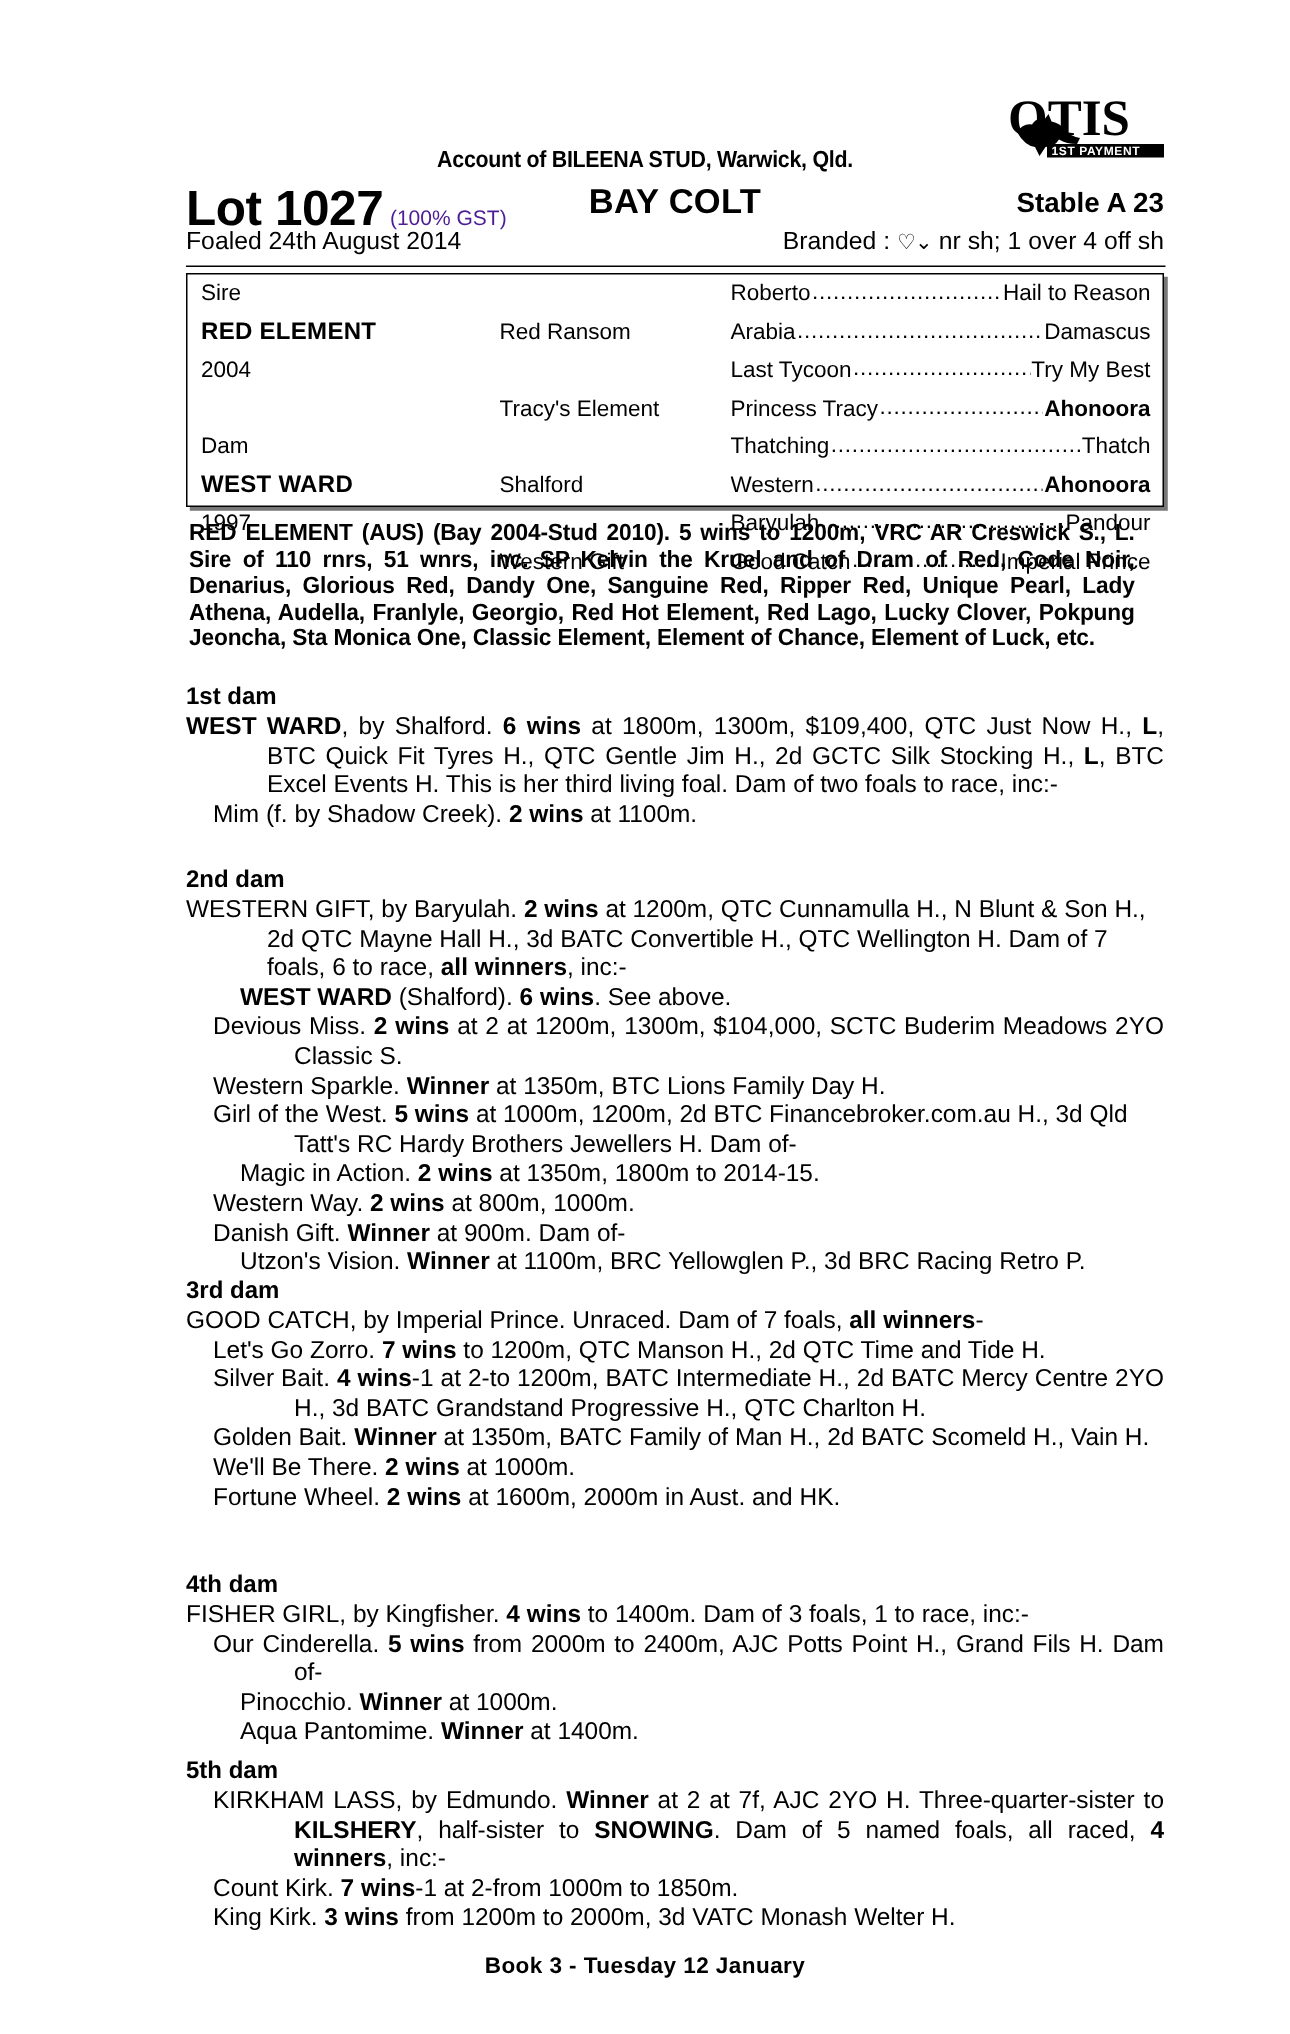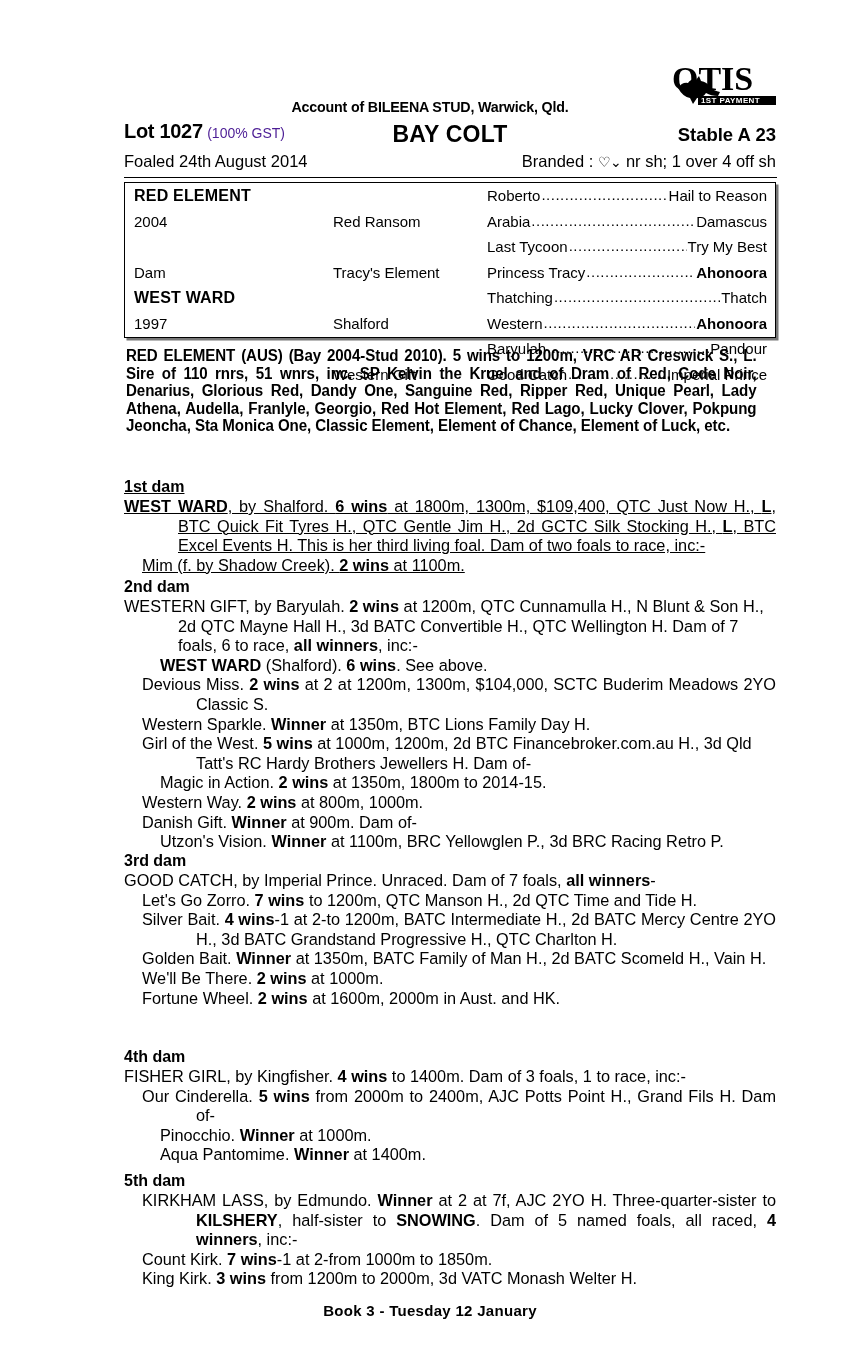--- a/index.html
+++ b/index.html
@@ -50,21 +50,21 @@
     top: 120px;
     height: 30px;
   }
   .lot-left {
     position: absolute;
     left: 0; top: 0;
     white-space: nowrap;
   }
   .lot-number {
     font-weight: bold;
-    font-size: 20px;
+    font-size: 33px;
     letter-spacing: -0.3px;
   }
   .lot-gst {
     font-size: 14px;
     color: #4c1d95;
   }
   .colour-sex {
     position: absolute;
     left: 0; right: 0;
     top: 1px;
@@ -256,20 +256,21 @@
       <span class="brand-glyph">♡⌄</span>
       <span>nr sh; 1 over 4 off sh</span>
     </div>
   </div>
 
   <div class="header-rule"></div>
 
   <div class="ped-box">
     <div class="ped-grid">
       <div class="ped-col1">
+          <div class="ped-line">Sire</div>
           <div class="ped-line strong">RED ELEMENT</div>
           <div class="ped-line">2004</div>
           <div class="ped-line blank"></div>
           <div class="ped-line">Dam</div>
           <div class="ped-line strong">WEST WARD</div>
           <div class="ped-line">1997</div>
         </div>
       <div class="ped-col2">
           <div class="ped-line"></div>
           <div class="ped-line">Red Ransom</div>
@@ -321,21 +322,21 @@
             <span class="dots"></span>
             <span class="rname">Imperial Prince</span>
           </div>
         </div>
     </div>
   </div>
 
   <div class="sire-block">RED ELEMENT (AUS) (Bay 2004-Stud 2010). 5 wins to 1200m, VRC AR Creswick S., L. Sire of 110 rnrs, 51 wnrs, inc. SP Kelvin the Kruel and of Dram of Red, Code Noir, Denarius, Glorious Red, Dandy One, Sanguine Red, Ripper Red, Unique Pearl, Lady Athena, Audella, Franlyle, Georgio, Red Hot Element, Red Lago, Lucky Clover, Pokpung Jeoncha, Sta Monica One, Classic Element, Element of Chance, Element of Luck, etc.</div>
 
   <div id="dam-sections">
-      <div class="section" style="top: 478px; text-decoration: underline;">
+      <div class="section" style="top: 456px;">
         <div class="sec-title">1st dam</div>
         <div class="para h1"><b class="bk">WEST WARD</b><span>, by Shalford. </span><b class="bk">6 wins</b><span> at 1800m, 1300m, $109,400, QTC Just Now H., </span><b class="bk">L</b><span>, BTC Quick Fit Tyres H., QTC Gentle Jim H., 2d GCTC Silk Stocking H., </span><b class="bk">L</b><span>, BTC Excel Events H. This is her third living foal. Dam of two foals to race, inc:-</span></div>
         <div class="para ind1 nojust"><span>Mim (f. by Shadow Creek). </span><b class="bk">2 wins</b><span> at 1100m.</span></div>
       </div>
       <div class="section" style="top: 578px;">
         <div class="sec-title">2nd dam</div>
         <div class="para h1 nojust"><span>WESTERN GIFT, by Baryulah. </span><b class="bk">2 wins</b><span> at 1200m, QTC Cunnamulla H., N Blunt &amp; Son H., 2d QTC Mayne Hall H., 3d BATC Convertible H., QTC Wellington H. Dam of 7 foals, 6 to race, </span><b class="bk">all winners</b><span>, inc:-</span></div>
         <div class="para ind2 nojust"><b class="bk">WEST WARD</b><span> (Shalford). </span><b class="bk">6 wins</b><span>. See above.</span></div>
         <div class="para h2"><span>Devious Miss. </span><b class="bk">2 wins</b><span> at 2 at 1200m, 1300m, $104,000, SCTC Buderim Meadows 2YO Classic S.</span></div>
         <div class="para ind1 nojust"><span>Western Sparkle. </span><b class="bk">Winner</b><span> at 1350m, BTC Lions Family Day H.</span></div>

